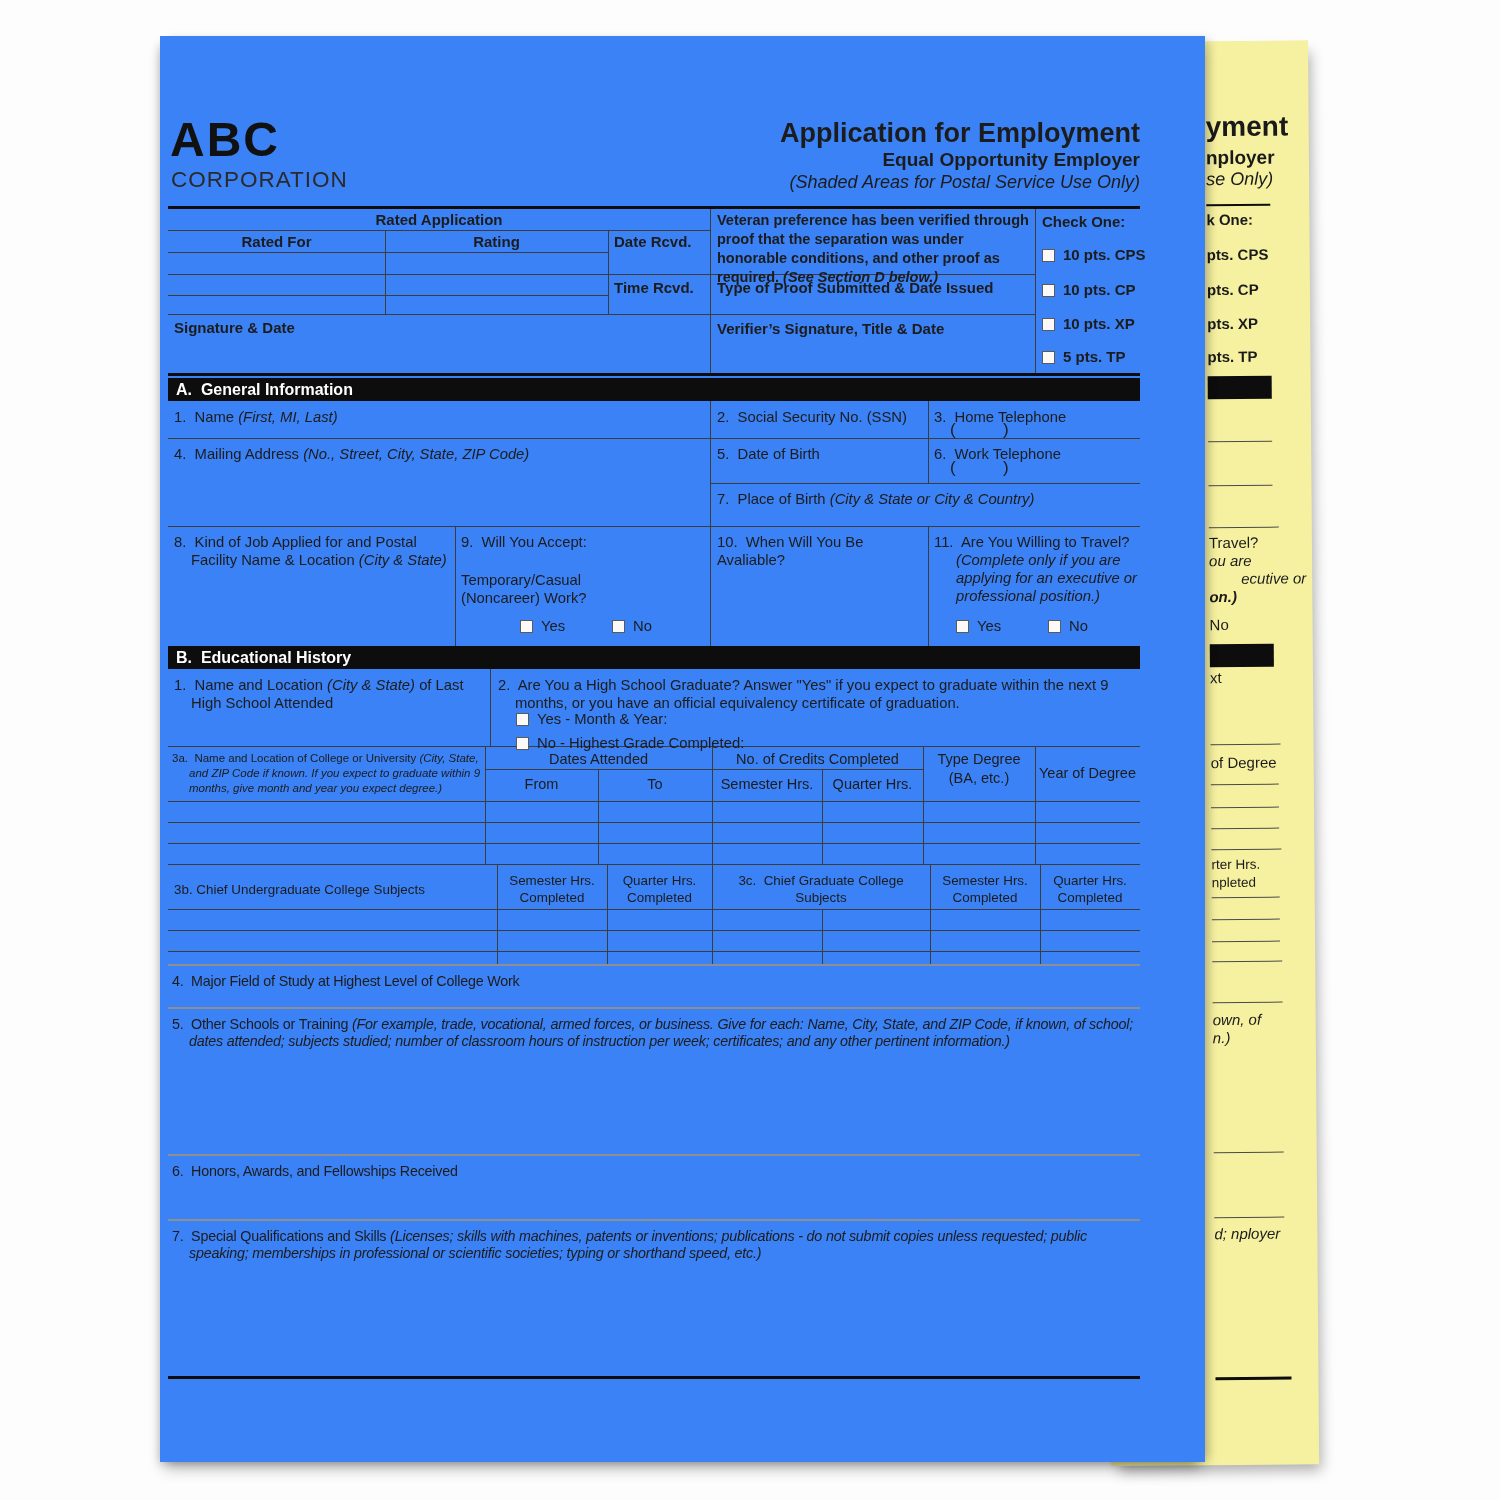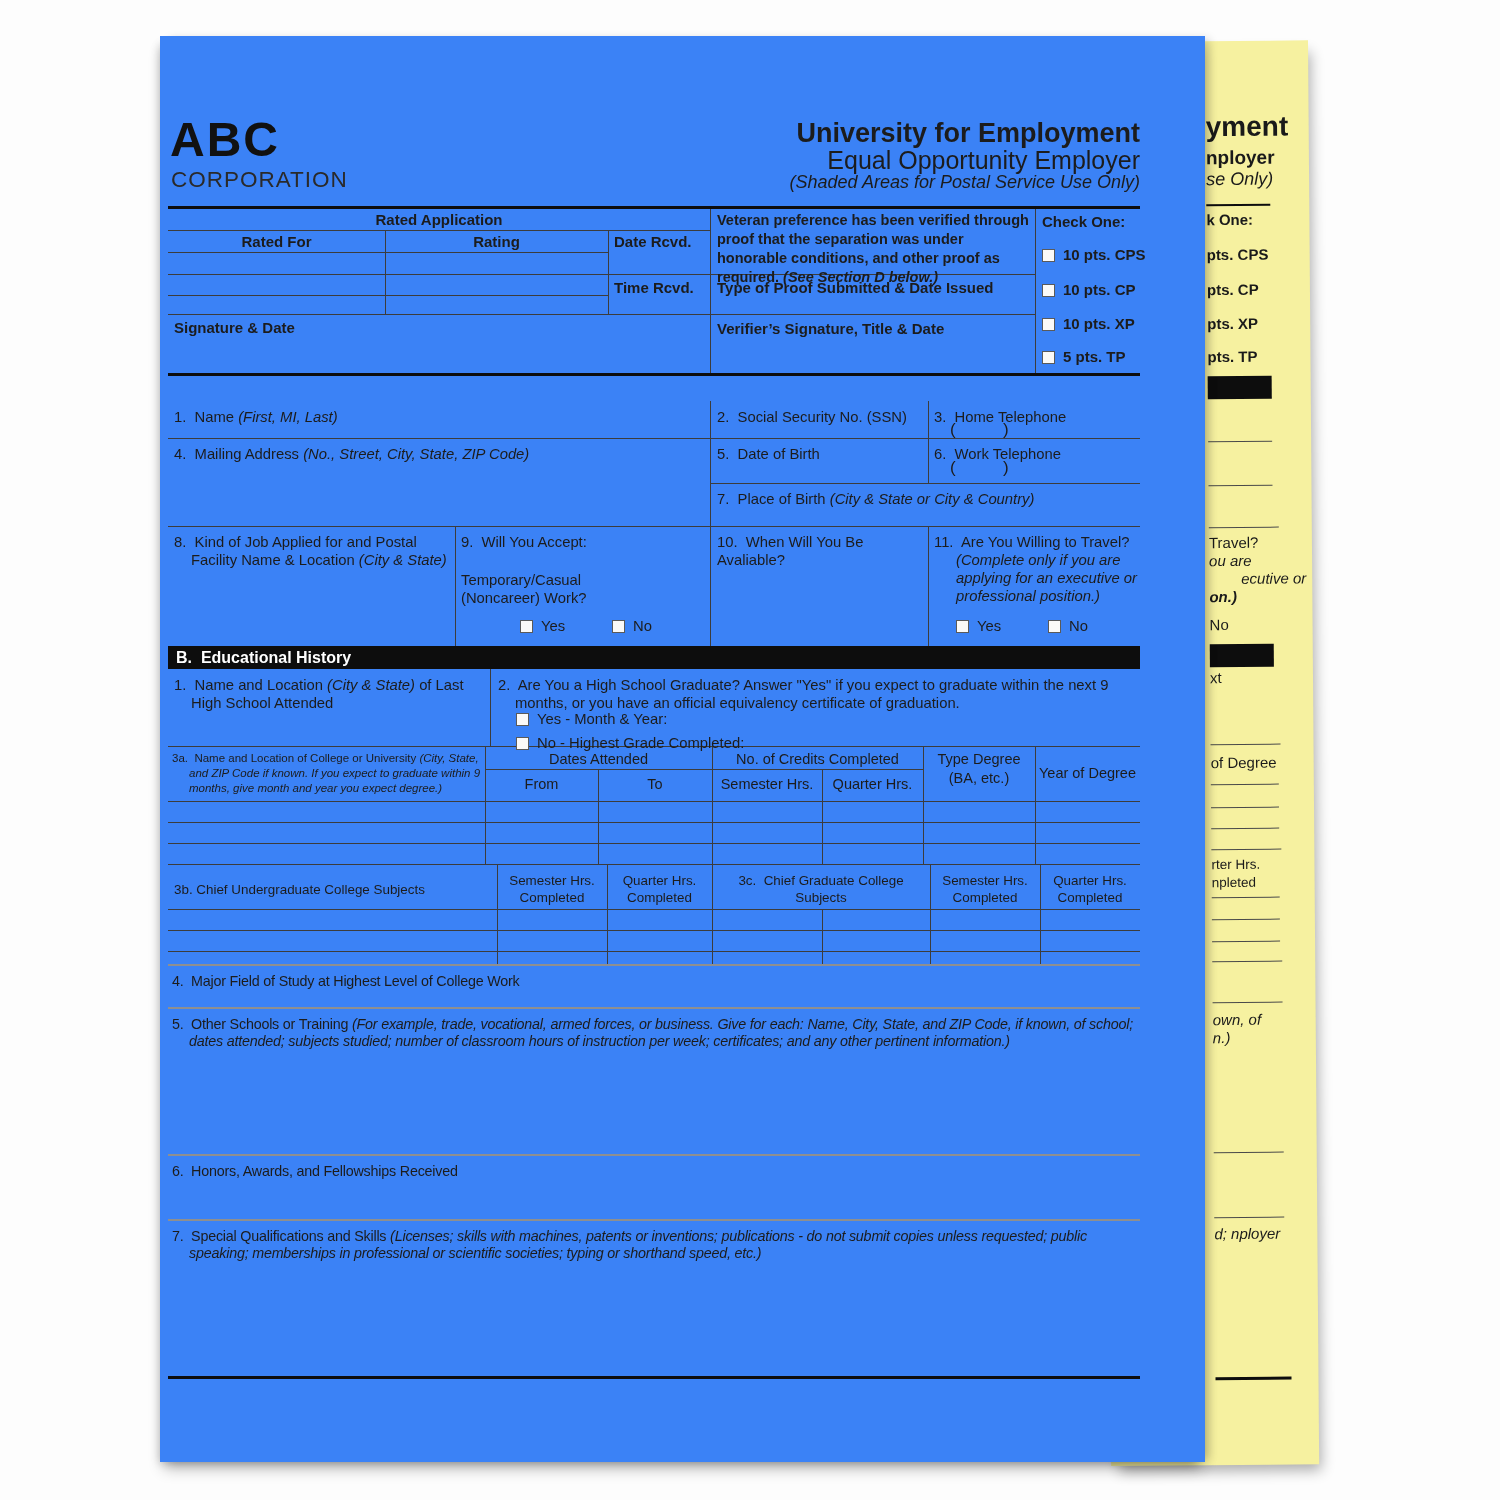--- a/index.html
+++ b/index.html
@@ -30,21 +30,21 @@
   .secbar{position:absolute;background:#0d0d0d;color:#ffffff;font-weight:bold;font-size:16px;
           line-height:23px;height:23px;padding-left:8px;box-sizing:border-box;}
   .cb{display:inline-block;width:13px;height:13px;border:1.5px solid #5a5a5a;background:#fbfaf8;
       vertical-align:-2px;margin-right:8px;box-sizing:border-box;}
   .yn{position:absolute;font-size:14.8px;}
   
   #logo{position:absolute;left:10px;top:76px;font-size:48px;font-weight:bold;letter-spacing:2px;color:#111;}
   #logosub{position:absolute;left:11px;top:131px;font-size:22.5px;letter-spacing:1px;color:#2a2a2a;}
   #hdr{position:absolute;left:430px;top:82px;width:550px;text-align:right;}
   #hdr .t1{font-size:27px;font-weight:bold;line-height:31px;}
-  #hdr .t2{font-size:25px;font-weight:normal;line-height:22px;}
+  #hdr .t2{font-size:19px;font-weight:bold;line-height:22px;}
   #hdr .t3{font-size:18px;font-style:italic;line-height:22px;}
   
   .cf{position:absolute;white-space:nowrap;color:#1a1a1a;}
   .cf-title{font-weight:bold;font-size:28px;}
   .cf-subtitle{font-weight:bold;font-size:19px;}
   .cf-note{font-style:italic;font-size:18px;}
   .cf-bold{font-weight:bold;font-size:15px;}
   .cf-plain{font-size:15px;}
   .cf-italic{font-style:italic;font-size:15px;}
   .cf-small{font-size:13.5px;}
@@ -98,21 +98,21 @@
     <i class="chl" style="left:105px;top:1176px;width:70px;"></i>
     <i class="bar" style="left:105px;top:1336px;width:76px;height:3px;"></i>
   </div>
 
   <div id="sheet">
 
     <div id="logo">ABC</div>
     <div id="logosub">CORPORATION</div>
 
     <div id="hdr">
-      <div class="t1">University for Employment</div>
+      <div class="t1">Application for Employment</div>
       <div class="t2">Equal Opportunity Employer</div>
       <div class="t3">(Shaded Areas for Postal Service Use Only)</div>
     </div>
 
     <div class="abs" style="left:8px;top:170px;width:972px;height:124px;">
       <i class="bar" style="left:0;top:0;width:972px;height:3px;"></i>
       <i class="bar" style="left:0;top:167px;width:972px;height:3px;"></i>
       <i class="vl" style="left:542px;top:3px;height:164px;"></i>
       <i class="vl" style="left:867px;top:3px;height:164px;"></i>
       <i class="hl" style="left:0;top:24px;width:542px;"></i>
@@ -134,20 +134,21 @@
       <div class="lb b" style="left:549px;top:73px;font-size:15px;">Type of Proof Submitted &amp; Date Issued</div>
       <div class="lb b" style="left:549px;top:114px;font-size:15px;">Verifier’s Signature, Title &amp; Date</div>
 
       <div class="lb b" style="left:874px;top:7px;font-size:15px;">Check One:</div>
       <div class="lb" style="left:874px;top:40px;white-space:nowrap;"><span class="cb"></span><span class="b" style="font-size:15px;">10 pts. CPS</span></div>
       <div class="lb" style="left:874px;top:75px;white-space:nowrap;"><span class="cb"></span><span class="b" style="font-size:15px;">10 pts. CP</span></div>
       <div class="lb" style="left:874px;top:109px;white-space:nowrap;"><span class="cb"></span><span class="b" style="font-size:15px;">10 pts. XP</span></div>
       <div class="lb" style="left:874px;top:142px;white-space:nowrap;"><span class="cb"></span><span class="b" style="font-size:15px;">5 pts. TP</span></div>
     </div>
 
+    <div class="secbar" style="left:8px;top:342px;width:972px;">A.&nbsp; General Information</div>
 
     <div class="abs" style="left:8px;top:365px;width:972px;height:245px;">
       <i class="hl" style="left:0;top:37px;width:972px;"></i>
       <i class="hl" style="left:542px;top:82px;width:430px;"></i>
       <i class="hl" style="left:0;top:125px;width:972px;"></i>
       <i class="vl" style="left:542px;top:0;height:245px;"></i>
       <i class="vl" style="left:760px;top:0;height:82px;"></i>
       <i class="vl" style="left:287px;top:125px;height:120px;"></i>
       <i class="vl" style="left:760px;top:125px;height:120px;"></i>
 

